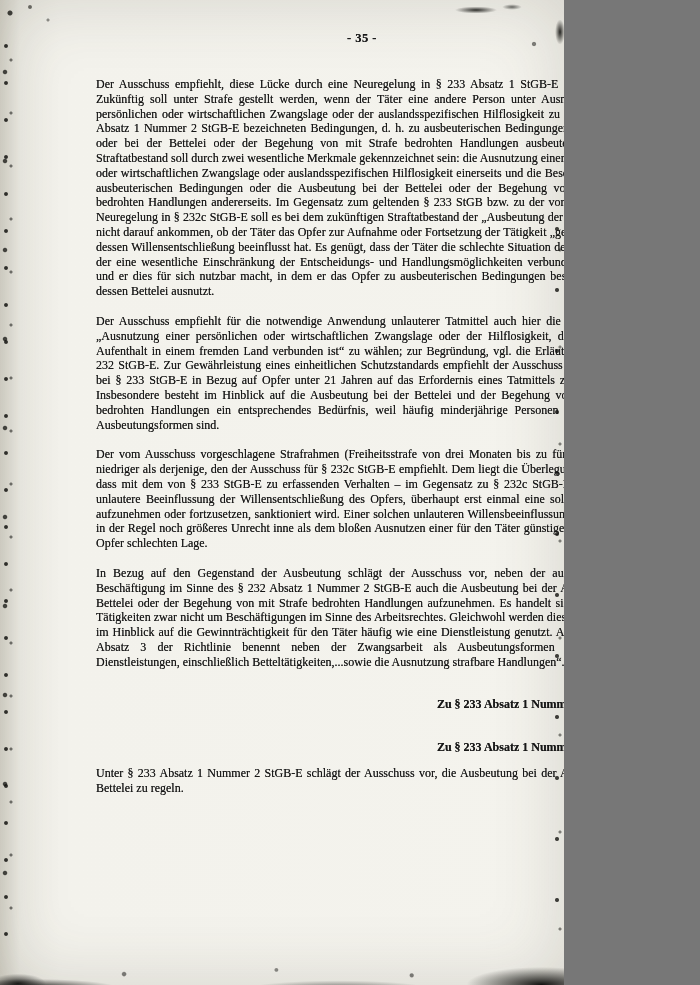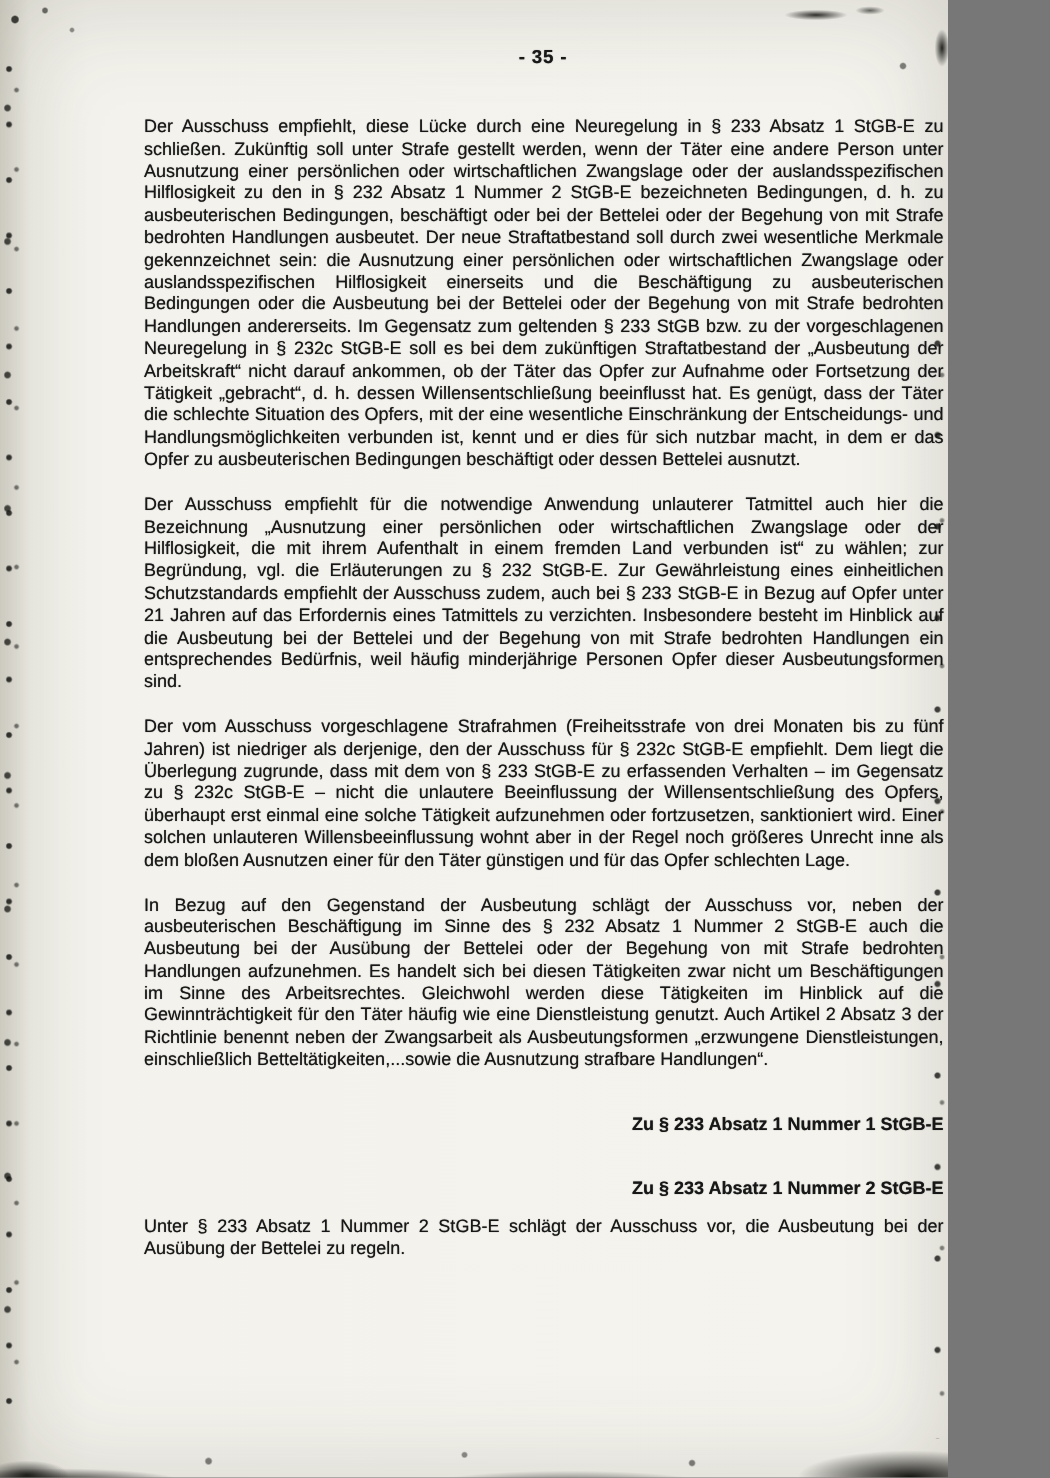--- a/index.html
+++ b/index.html
@@ -1,27 +1,28 @@
 <!DOCTYPE html>
 <html lang="de"><head>
 <meta charset="utf-8">
 <style>
   * { margin: 0; padding: 0; box-sizing: border-box; }
   html, body { width: 700px; height: 985px; }
   body { font-family: "Liberation Sans", sans-serif; background: #777; }
 
   .page {
     position: relative;
-    width: 632px;
+    width: 564px;
     height: 985px;
     overflow: hidden;
     background: linear-gradient(90deg,
       #d9d7cd 0px, #eeede6 20px, #f3f2ec 60px,
       #f4f3ed 600px, #efede6 668px, #e6e4db 700px);
     box-shadow: inset 0 0 70px rgba(70,65,50,0.18);
+    font-family: Liberation Serif, serif;
   }
 
   .page-number {
     position: absolute;
     top: 31px; left: 96px; width: 532px;
     text-align: center;
     font-size: 12.5px;
     font-weight: bold;
     letter-spacing: 0.5px;
     color: #191919;

